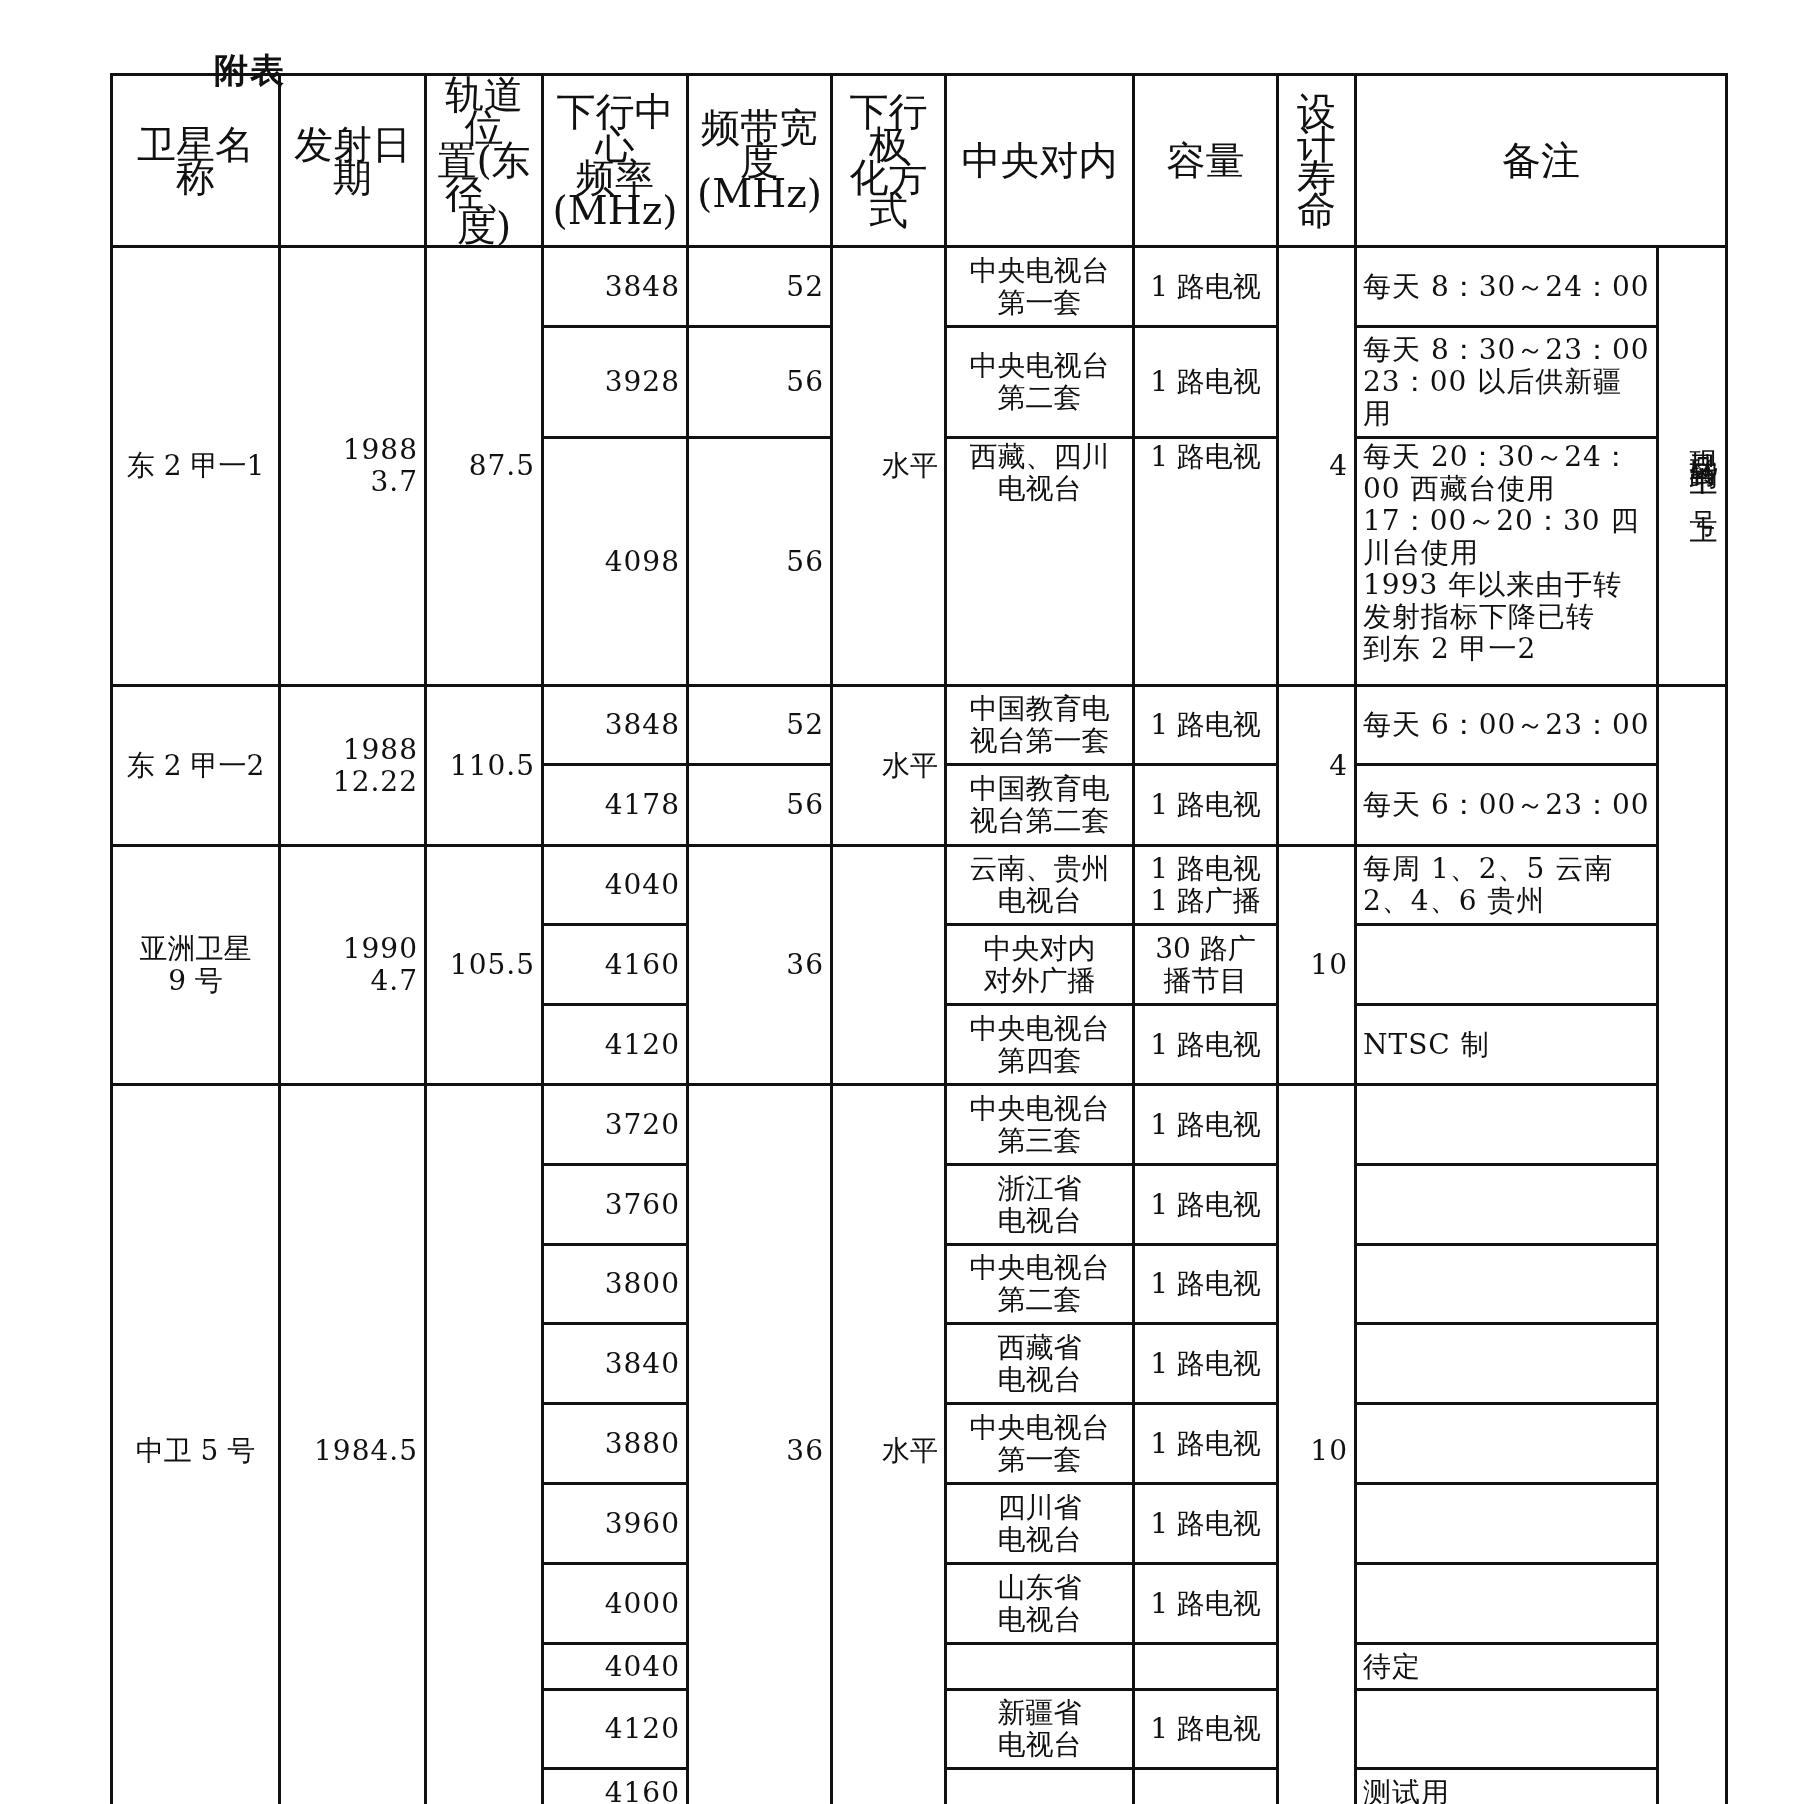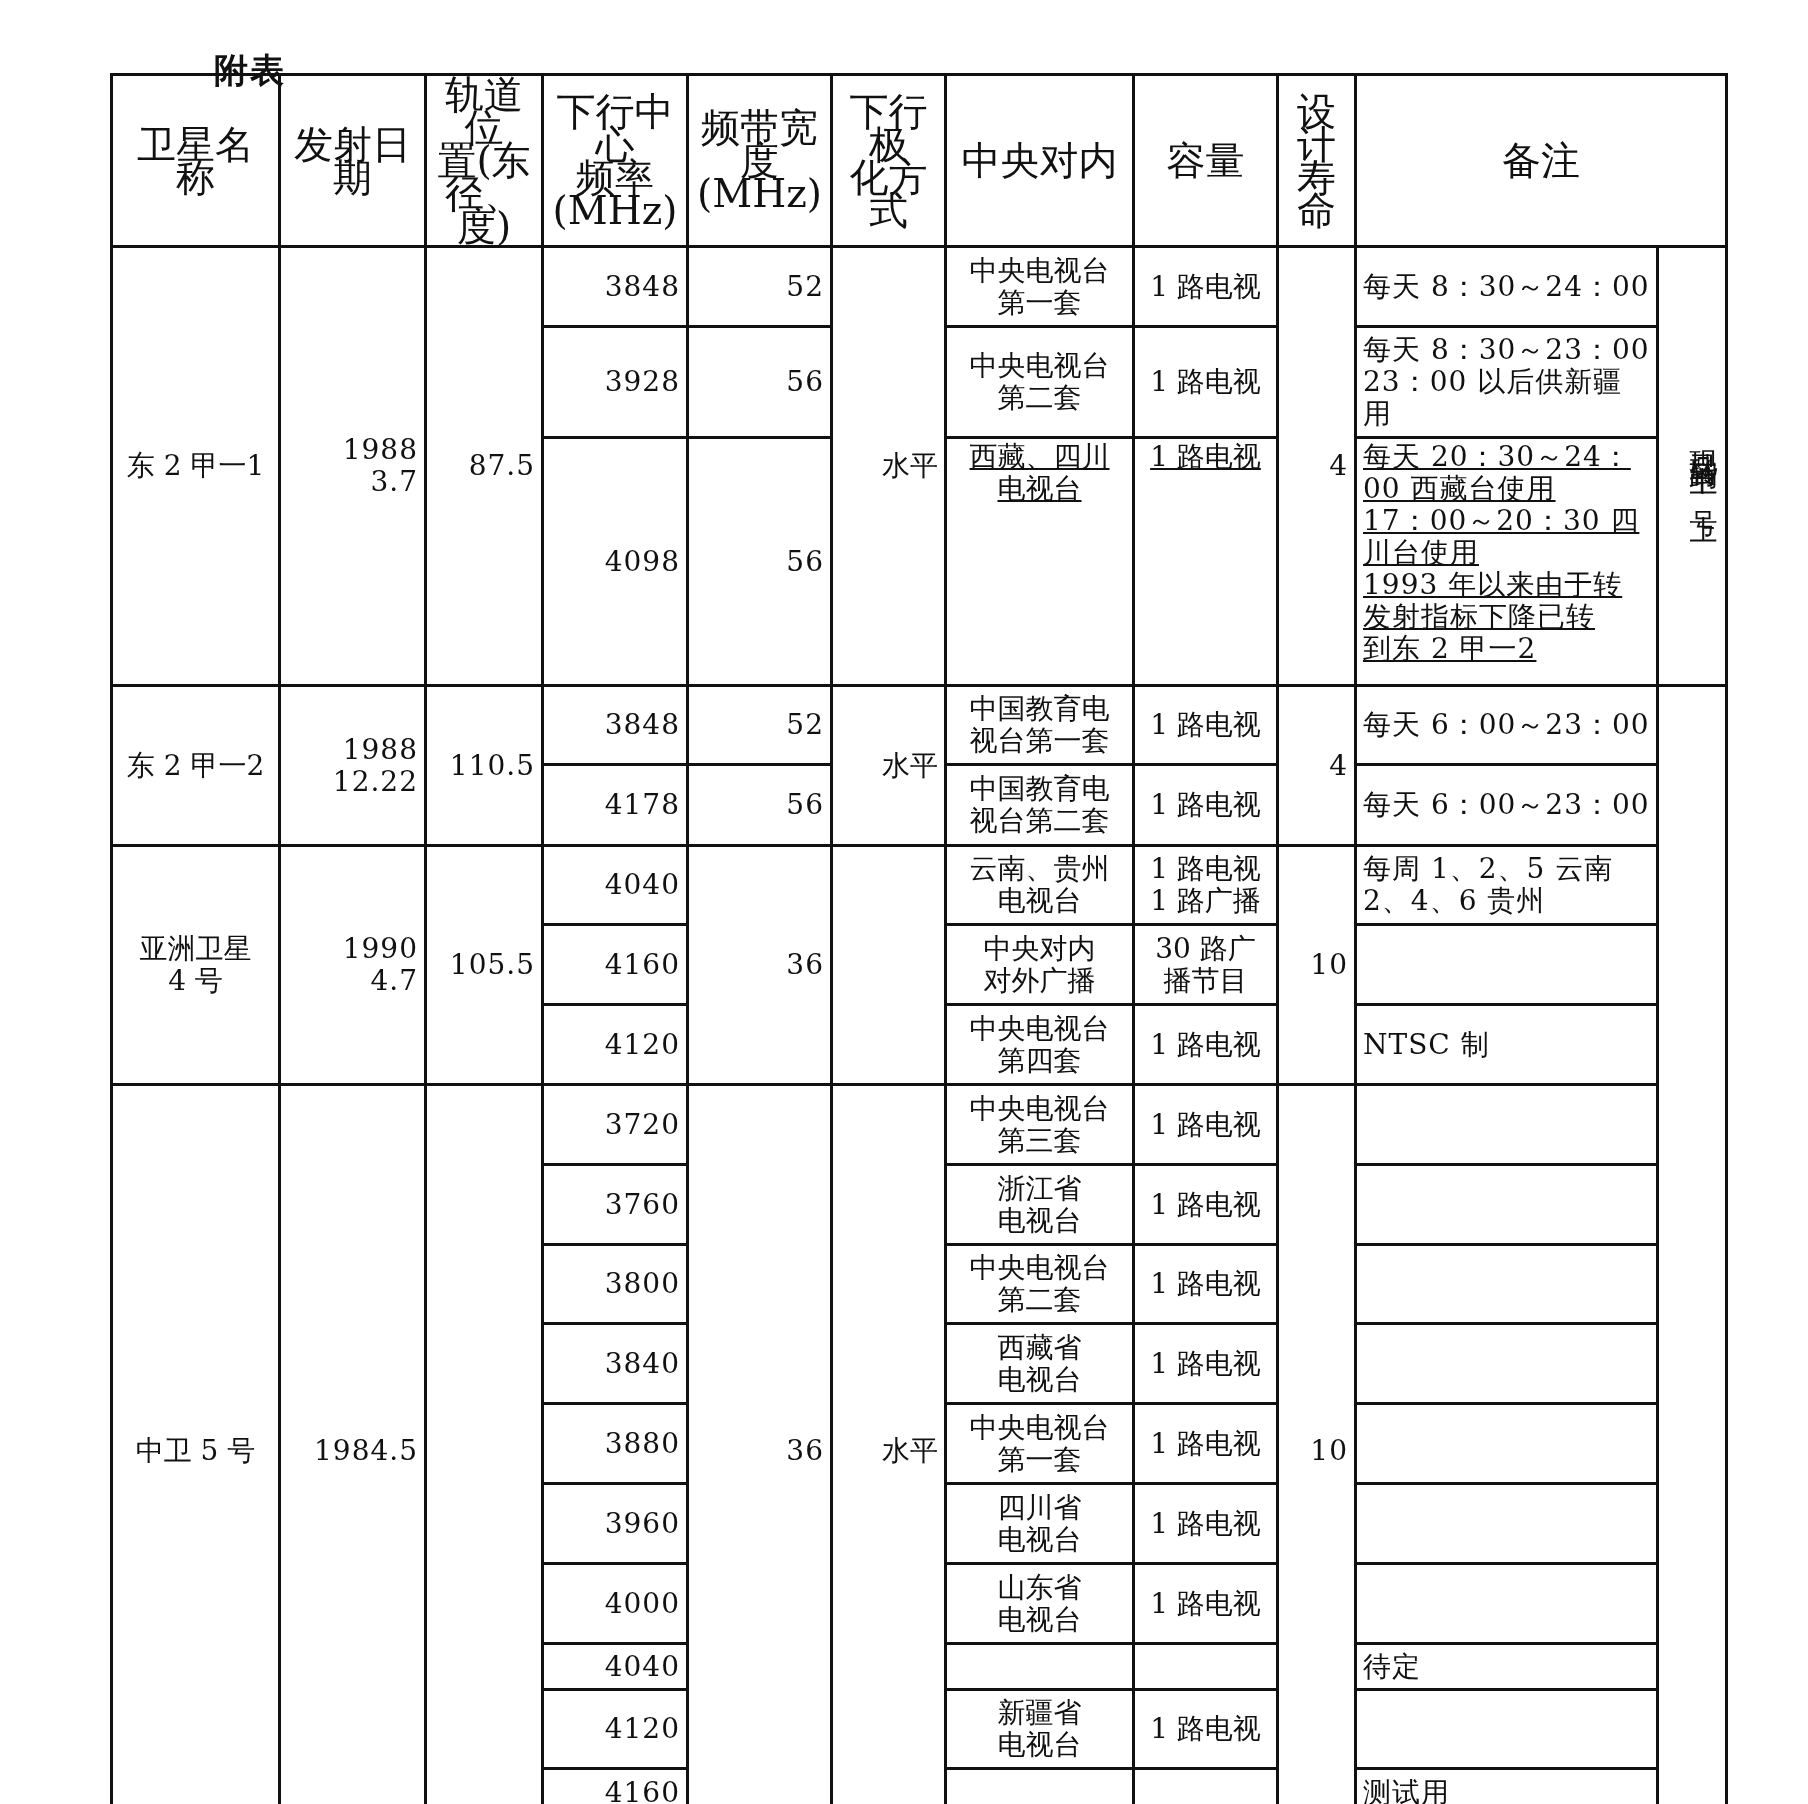--- a/index.html
+++ b/index.html
@@ -29,21 +29,21 @@
     font-size: 28px;
     line-height: 32px;
     vertical-align: middle;
     overflow: hidden;
   }
   table.grid th { text-align: center; font-size: 39px; line-height: 33px; }
   .c { text-align: right; }
   .l { text-align: center; }
   .num { font-family: "DejaVu Serif", "Liberation Serif", serif; letter-spacing: 1px; }
   .pre { white-space: pre-line; }
-  .top { vertical-align: top !important; text-decoration: underline; }
+  .top { vertical-align: top !important; }
   .vert {
     writing-mode: vertical-rl; text-orientation: upright;
     letter-spacing: 4px; margin: 0 auto; display: inline-block;
   }
   .remark { text-align: justify; letter-spacing: 1px; }
 </style>
 </head>
 <body>
 
 <div class="title">附表</div>
@@ -146,21 +146,21 @@
     <td class="c num">4178</td>
     <td class="c num">56</td>
     <td class="l pre">中国教育电
 视台第二套</td>
     <td class="l pre">1 路电视</td>
     <td class="l pre remark">每天 6：00～23：00</td>
   </tr>
 
   <tr style="height:79px">
     <td rowspan="3" class="l pre">亚洲卫星
-4 号</td>
+9 号</td>
     <td rowspan="3" class="c pre num">1990
 4.7</td>
     <td rowspan="3" class="c num">105.5</td>
     <td class="c num">4040</td>
     <td rowspan="3" class="c num">36</td>
     <td rowspan="3" class="c"></td>
     <td class="l pre">云南、贵州
 电视台</td>
     <td class="l pre">1 路电视
 1 路广播</td>

